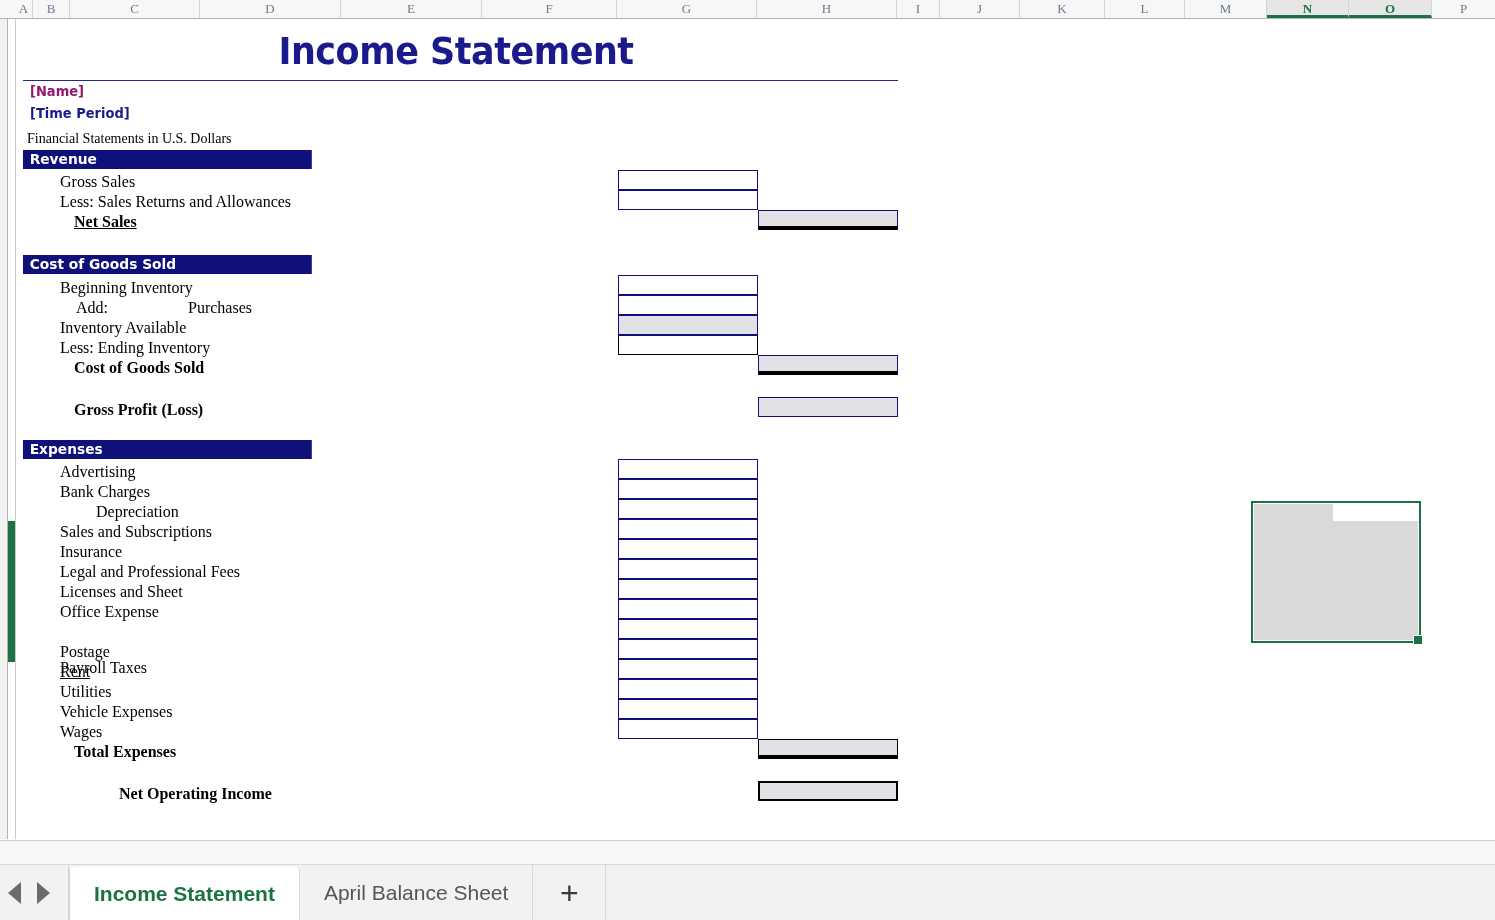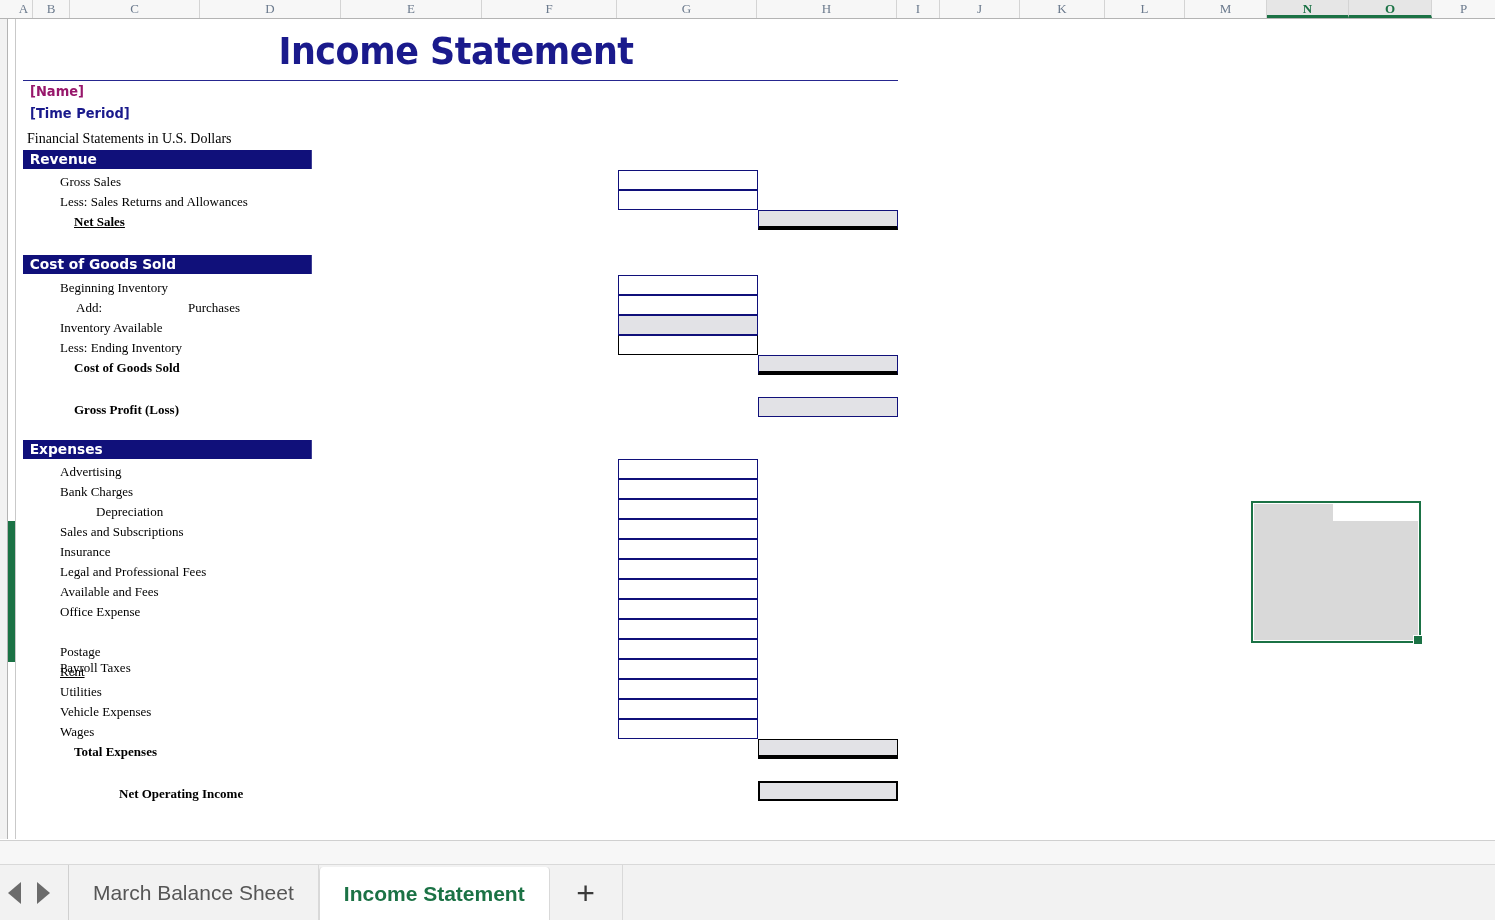--- a/index.html
+++ b/index.html
@@ -137,21 +137,21 @@
     box-sizing: border-box;
     transform: scaleX(0.95);
     transform-origin: left center;
     white-space: nowrap;
   }
 
   
   .rowlabel {
     position: absolute;
     font-family: "Liberation Serif", serif;
-    font-size: 13px;
+    font-size: 16px;
     color: #000;
     white-space: nowrap;
     line-height: 16px;
   }
   .rowlabel.bold { font-weight: bold; }
 
   
   .cell {
     position: absolute;
     box-sizing: border-box;
@@ -362,21 +362,21 @@
   <div class="cell total-navy" style="left:742px; top:378px; width:140px; height:20px;"></div>
 
   <div class="section-bar" style="top:421px;">Expenses</div>
 
   <div class="rowlabel" style="left:44px; top:445px;">Advertising</div>
   <div class="rowlabel" style="left:44px; top:465px;">Bank Charges</div>
   <div class="rowlabel" style="left:44px; top:485px;margin-left:36px;">Depreciation</div>
   <div class="rowlabel" style="left:44px; top:505px;">Sales and Subscriptions</div>
   <div class="rowlabel" style="left:44px; top:525px;">Insurance</div>
   <div class="rowlabel" style="left:44px; top:545px;">Legal and Professional Fees</div>
-  <div class="rowlabel" style="left:44px; top:565px;">Available and Fees</div>
+  <div class="rowlabel" style="left:44px; top:565px;">Licenses and Sheet</div>
   <div class="rowlabel" style="left:44px; top:585px;">Office Expense</div>
   <div class="rowlabel" style="left:44px; top:605px;margin-top:36px;">Payroll Taxes</div>
   <div class="rowlabel" style="left:44px; top:625px;">Postage</div>
   <div class="rowlabel" style="left:44px; top:645px;text-decoration:underline;">Rent</div>
   <div class="rowlabel" style="left:44px; top:665px;">Utilities</div>
   <div class="rowlabel" style="left:44px; top:685px;">Vehicle Expenses</div>
   <div class="rowlabel" style="left:44px; top:705px;text-align:center;">Wages</div>
   <div class="rowlabel bold" style="left:58px; top:725px;">Total Expenses</div>
   <div class="rowlabel bold" style="left:58px; top:767px;margin-left:45px;">Net Operating Income</div>
 
@@ -406,17 +406,17 @@
 
 <div id="hscroll-track">
   
 </div>
 
 <div id="tabbar">
   <div class="nav-arrows">
     <div class="arrow-btn arrow-left"></div>
     <div class="arrow-btn arrow-right"></div>
   </div>
-  <div class="sheet-tab">March Balance Sheet</div>
   <div class="sheet-tab active">Income Statement</div>
+  <div class="sheet-tab">April Balance Sheet</div>
   <div id="add-sheet-btn">+</div>
   <div id="tab-filler"></div>
 </div>
 
 </body></html>

